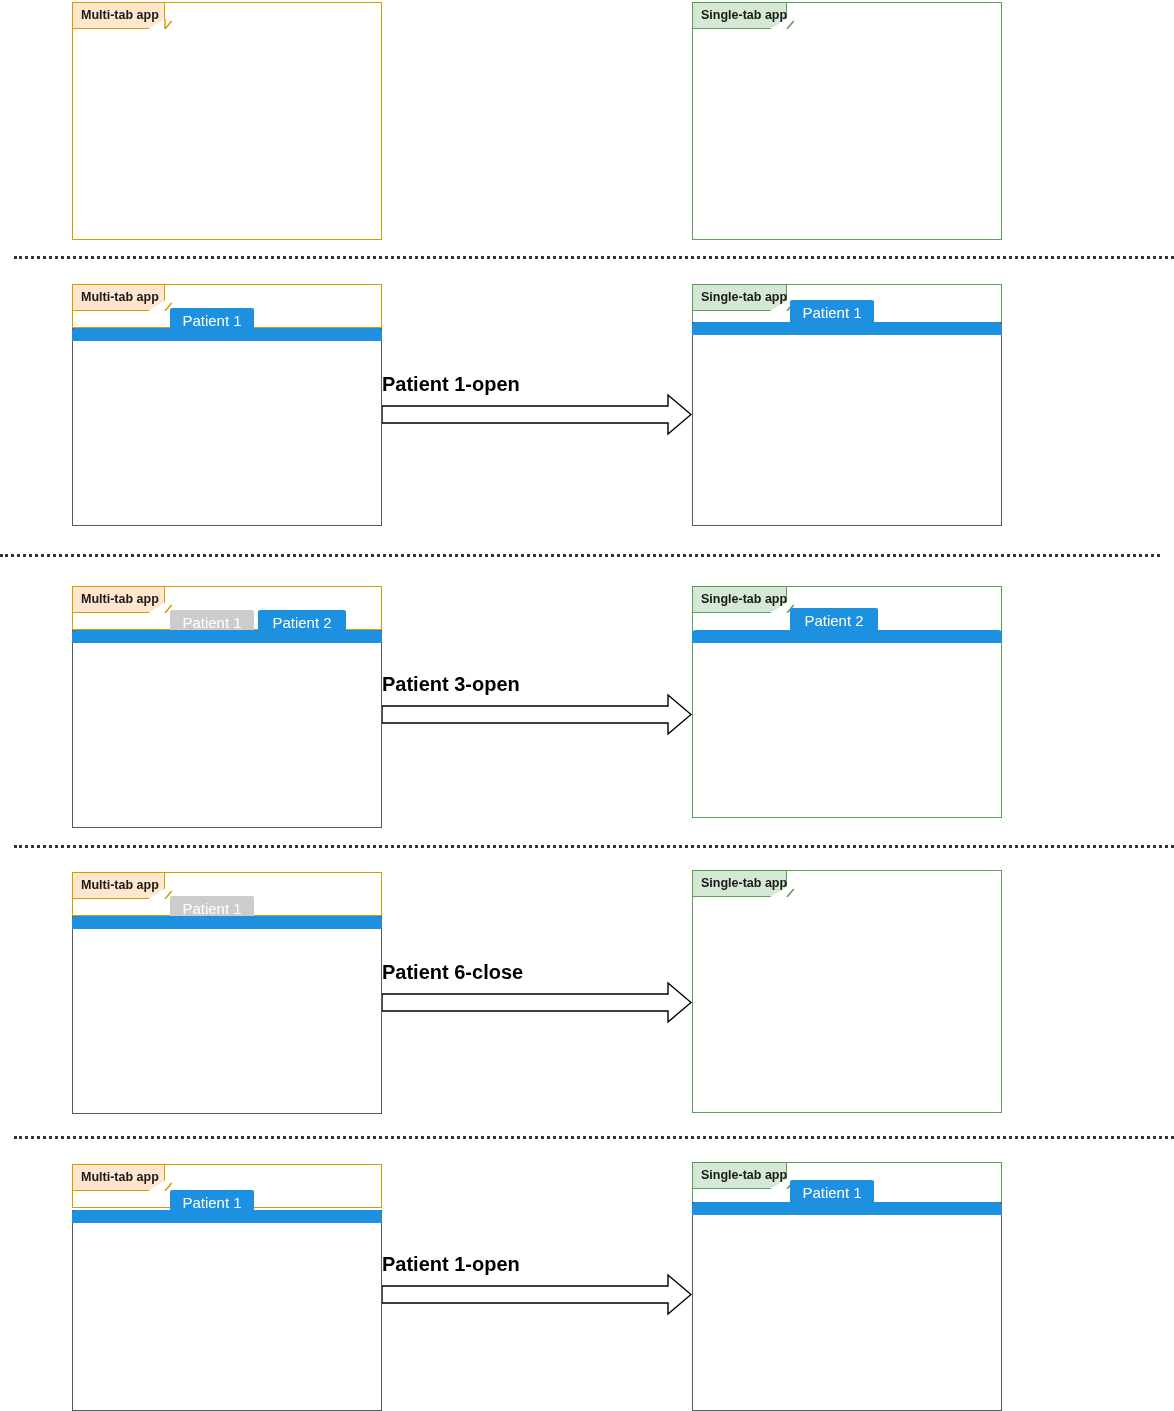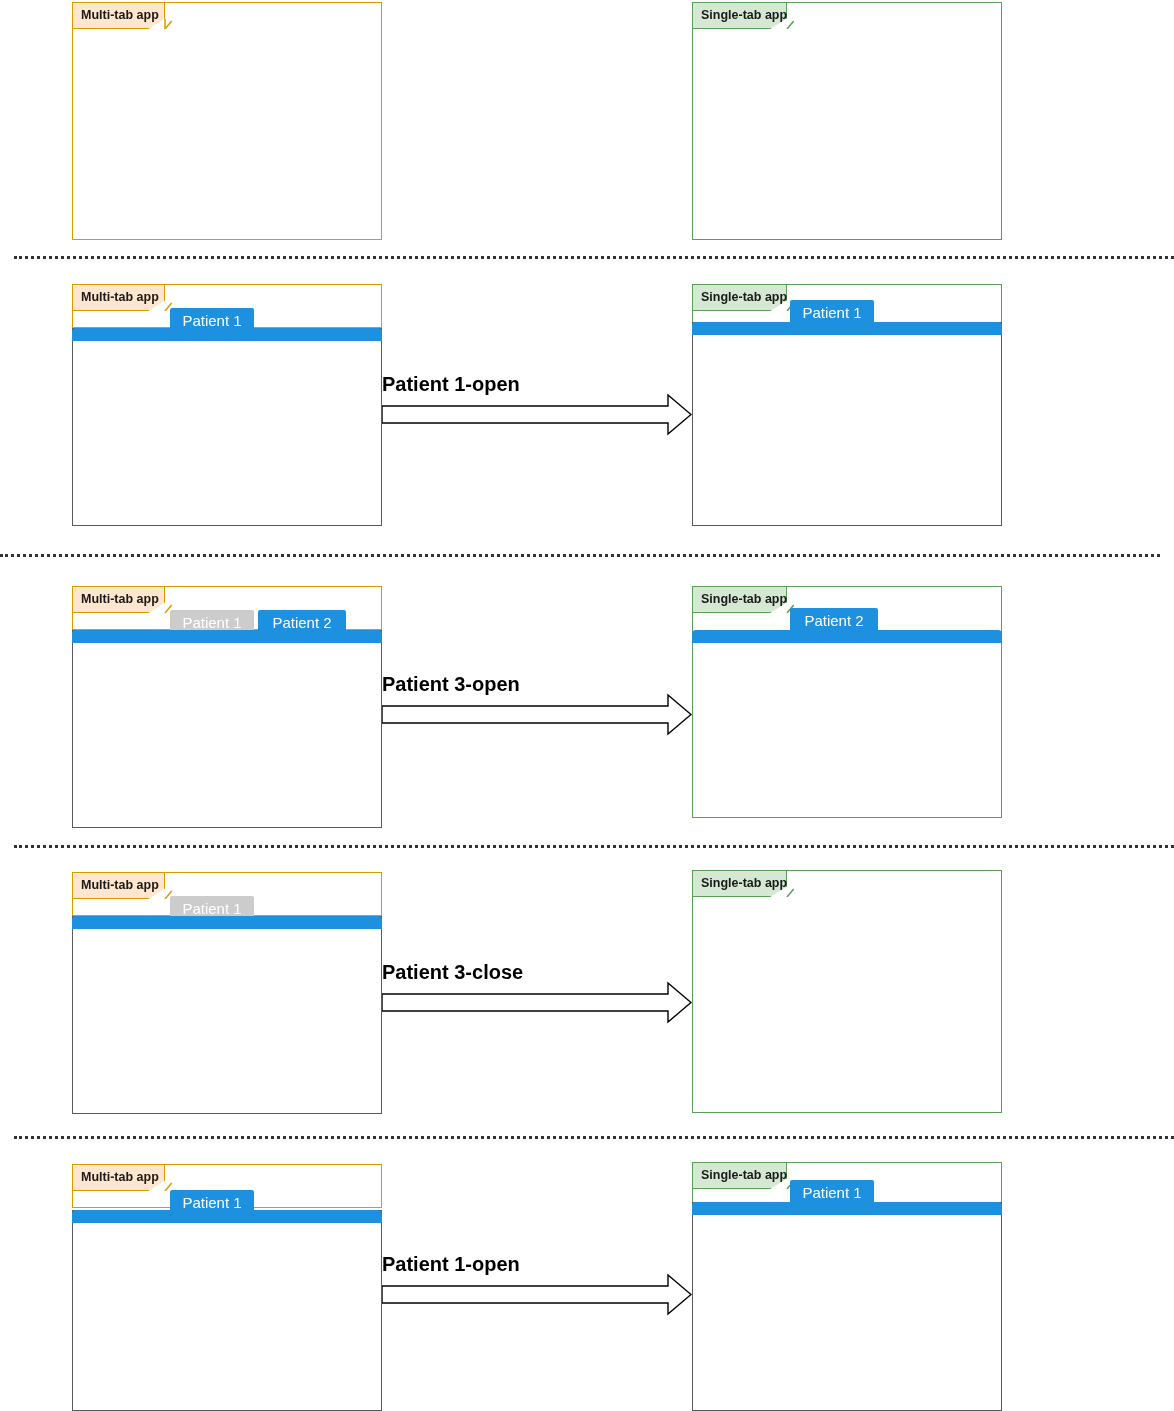--- a/index.html
+++ b/index.html
@@ -269,21 +269,21 @@
         </svg>
     </div>
   </div>
   <div class="tab inactive" style="left:170px;top:28px;width:84px;">
     <span>Patient 1</span>
   </div>
   <div class="content-panel" style="left:72px;top:48px;width:310px;height:198px;">
     <div class="blue-bar" style="width:310px;"></div>
   </div>
 
-  <div class="arrow-label" style="left:382px;top:94px;width:310px;">Patient 3-close</div>
+  <div class="arrow-label" style="left:382px;top:94px;width:310px;">Patient 6-close</div>
   <div class="arrow" style="left:382px;top:113px;">
     <svg width="310" height="44" viewBox="0 0 310 44">
       <path d="M0 13 L286 13 L286 2 L309 21.5 L286 41 L286 30 L0 30 Z" fill="#ffffff" stroke="#000000" stroke-width="1.4" stroke-linejoin="miter"></path>
     </svg>
   </div>
 
   <div class="app-frame single" style="left:692px;top:2px;width:310px;height:243px;">
     <div class="frame-label single" style="width:94px;">
       <span>Single-tab app</span>
     </div>

